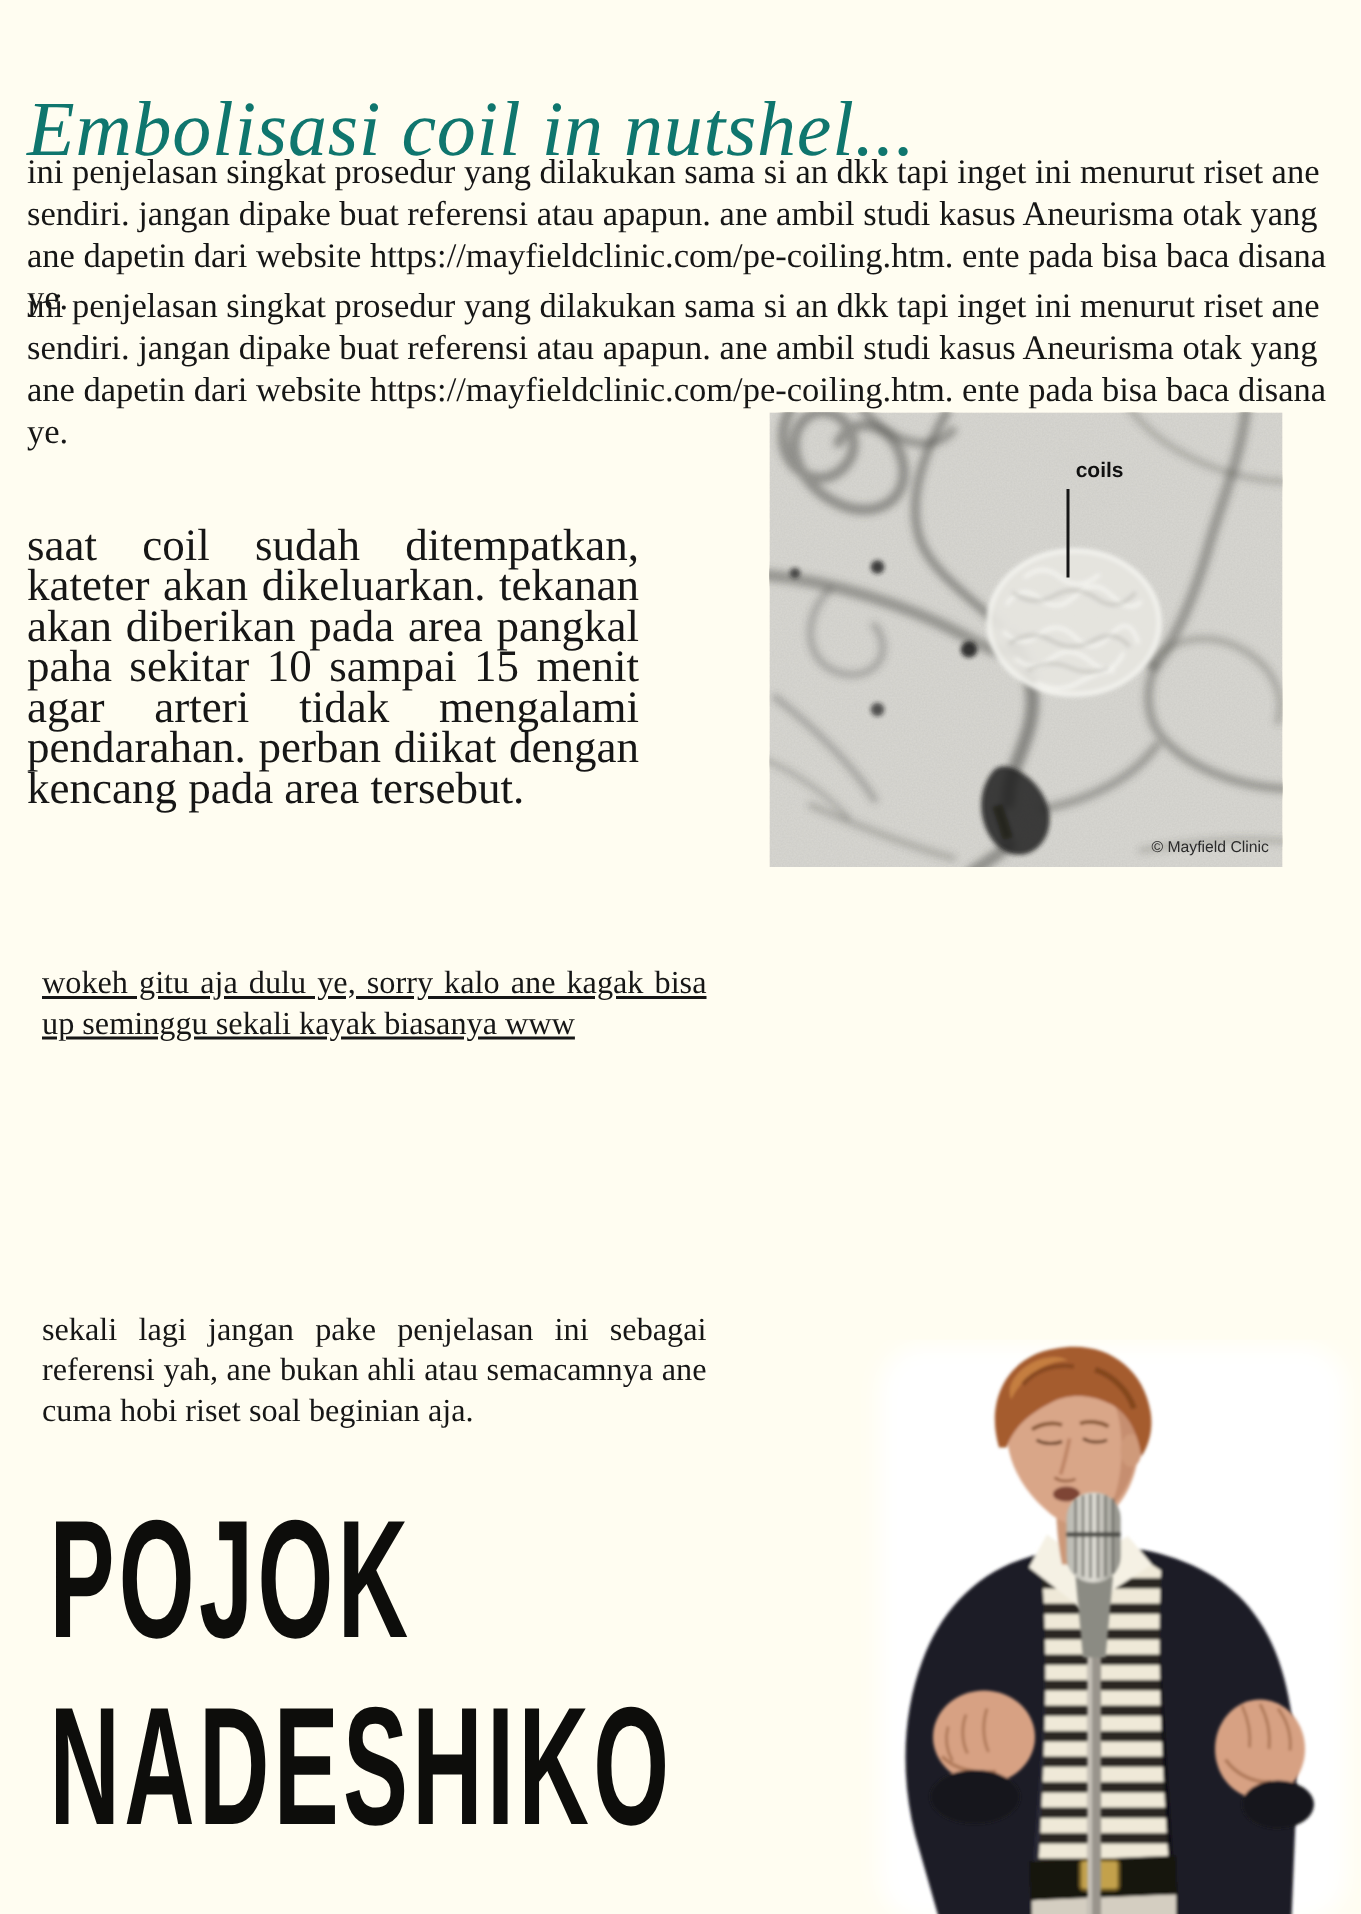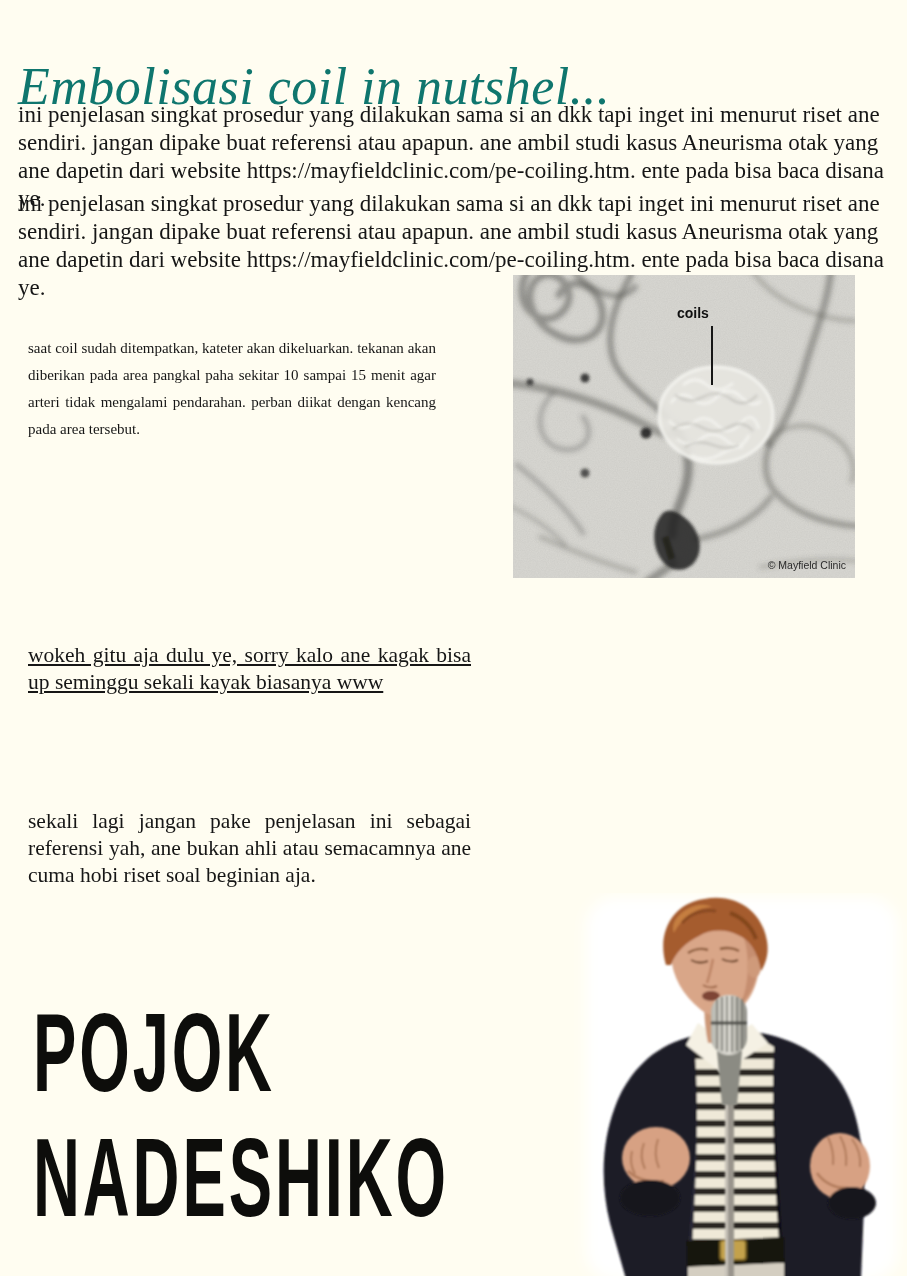--- a/index.html
+++ b/index.html
@@ -15,45 +15,45 @@
     font-size:52px;font-weight:400;letter-spacing:0.5px;color:#0f766e;font-style:italic;
   }
   .intro{
     left:18px;width:874px;
     font-size:23px;line-height:28px;text-align:left;
   }
   .intro-1{top:78px;}
   .intro-2{top:167px;}
   .step-heading{left:18px;top:269px;font-size:22.5px;}
   .step-body{
-    left:28px;top:320px;width:408px;
-    font-size:15px;line-height:27px;text-align:justify;
+    left:18px;top:320px;width:408px;
+    font-size:30px;line-height:27px;text-align:justify;
   }
   .closing{
     left:28px;width:443px;
     font-size:21.5px;line-height:27px;text-align:justify;
   }
   .closing-1{top:620px;text-decoration:underline;}
   .closing-2{top:701px;}
-  .closing-3{top:786px;}
+  .closing-3{top:851px;}
   .brand{
     left:33px;
     font-family:"Liberation Sans","DejaVu Sans",sans-serif;
     font-weight:700;font-size:112px;line-height:112px;
     letter-spacing:5px;color:#0d0d0b;white-space:nowrap;
     transform:scaleX(0.58);transform-origin:0 0;
   }
   .brand-1{top:997px;}
   .brand-2{top:1122px;}
   .angiogram{
     left:513px;top:275px;width:342px;height:303px;margin:0;
   }
   .angiogram svg{position:absolute;left:0;top:0;}
   .coils-label{
-    position:absolute;left:164px;top:30px;width:72px;text-align:left;
+    position:absolute;left:164px;top:30px;width:72px;text-align:right;
     font-family:"Liberation Sans","DejaVu Sans",sans-serif;
     font-weight:700;font-size:14px;color:#101010;
   }
   .coils-line{
     position:absolute;left:198px;top:51px;width:2px;height:59px;background:#161616;
   }
   .credit{
     position:absolute;right:9px;bottom:7px;
     font-family:"Liberation Sans","DejaVu Sans",sans-serif;
     font-size:10.5px;color:#2a2a2a;

